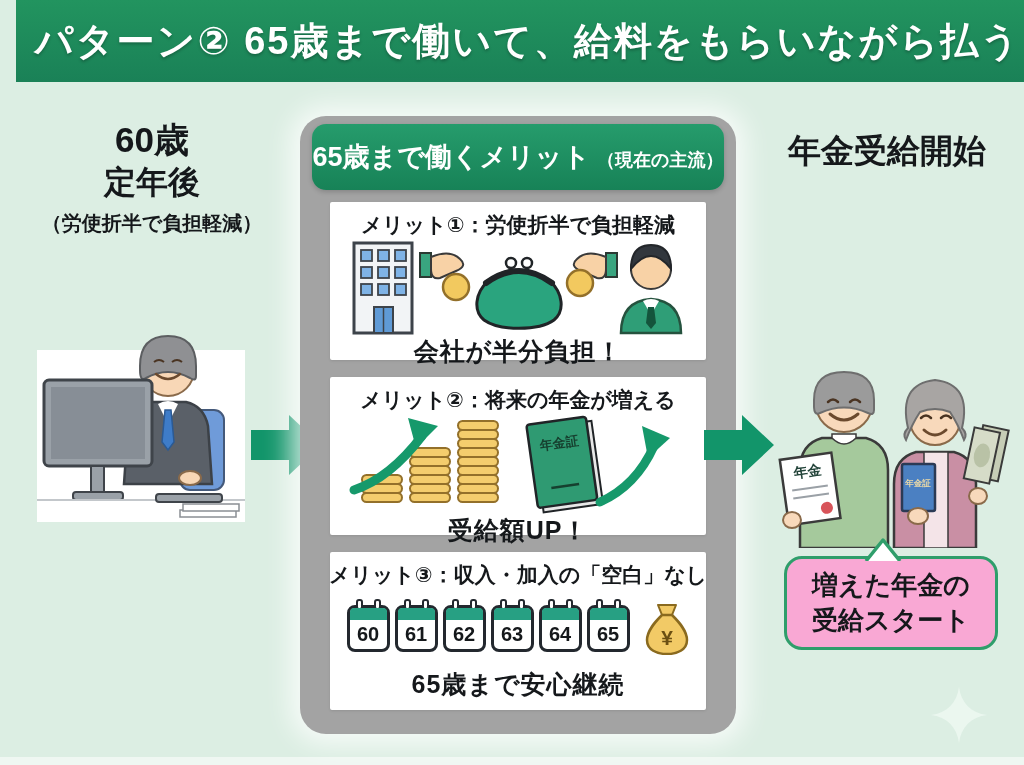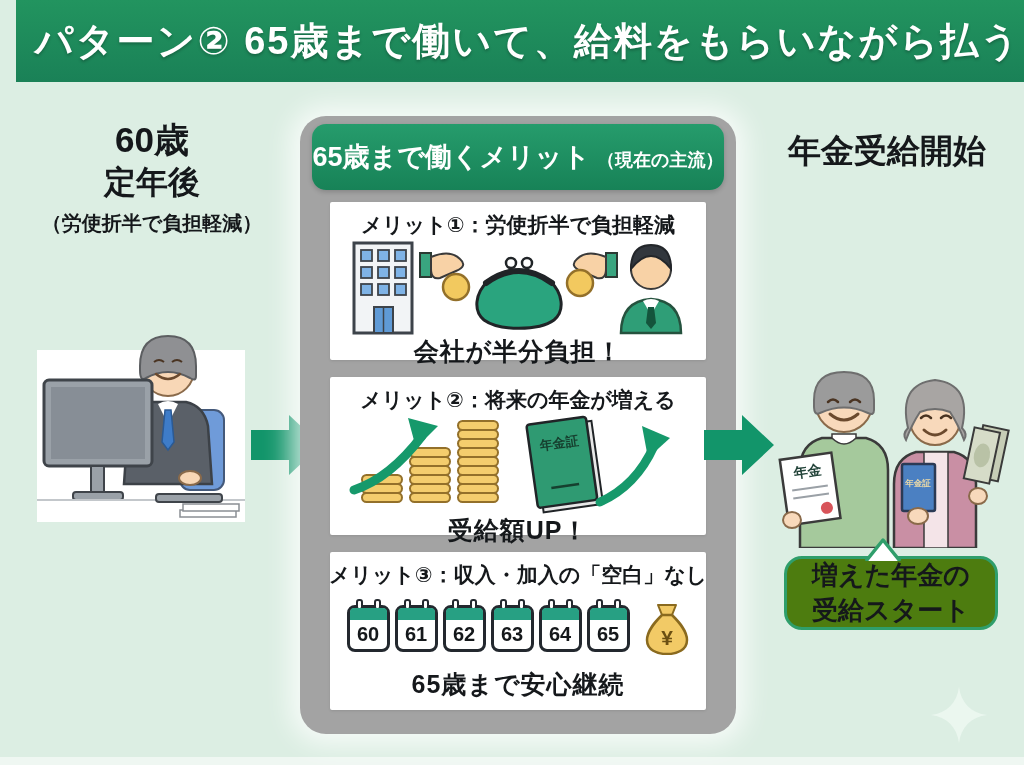--- a/index.html
+++ b/index.html
@@ -46,21 +46,21 @@
   .ring-l{left:6px;} .ring-r{right:6px;}
   .cal-num{position:absolute;top:12px;left:0;right:0;bottom:0;display:flex;align-items:center;
            justify-content:center;font-size:20px;font-weight:800;}
   .bag{margin-left:9px;}
   
   .right-text{position:absolute;left:756px;top:126px;width:262px;text-align:center;font-weight:800;}
   .right-text .age-line{font-size:35px;}
   .right-text .label-line{font-size:33px;margin-top:4px;white-space:nowrap;}
   .couple-svg{position:absolute;left:772px;top:364px;}
   
-  .bubble{position:absolute;left:784px;top:556px;width:214px;height:74px;background:#4d7c0f;
+  .bubble{position:absolute;left:784px;top:556px;width:214px;height:94px;background:#f9a8d4;
           border:3.5px solid #2f9e6b;border-radius:18px;display:flex;flex-direction:column;
           align-items:center;justify-content:center;font-size:26px;font-weight:800;line-height:1.35;
           box-sizing:border-box;}
   .bubble-tail{position:absolute;left:76px;top:-22px;}
   .sparkle{position:absolute;left:930px;top:686px;opacity:.7;}
   .bottom-strip{position:absolute;left:0;bottom:0;width:1024px;height:8px;background:rgba(255,255,255,.55);}
 </style>
 </head>
 <body>
 

